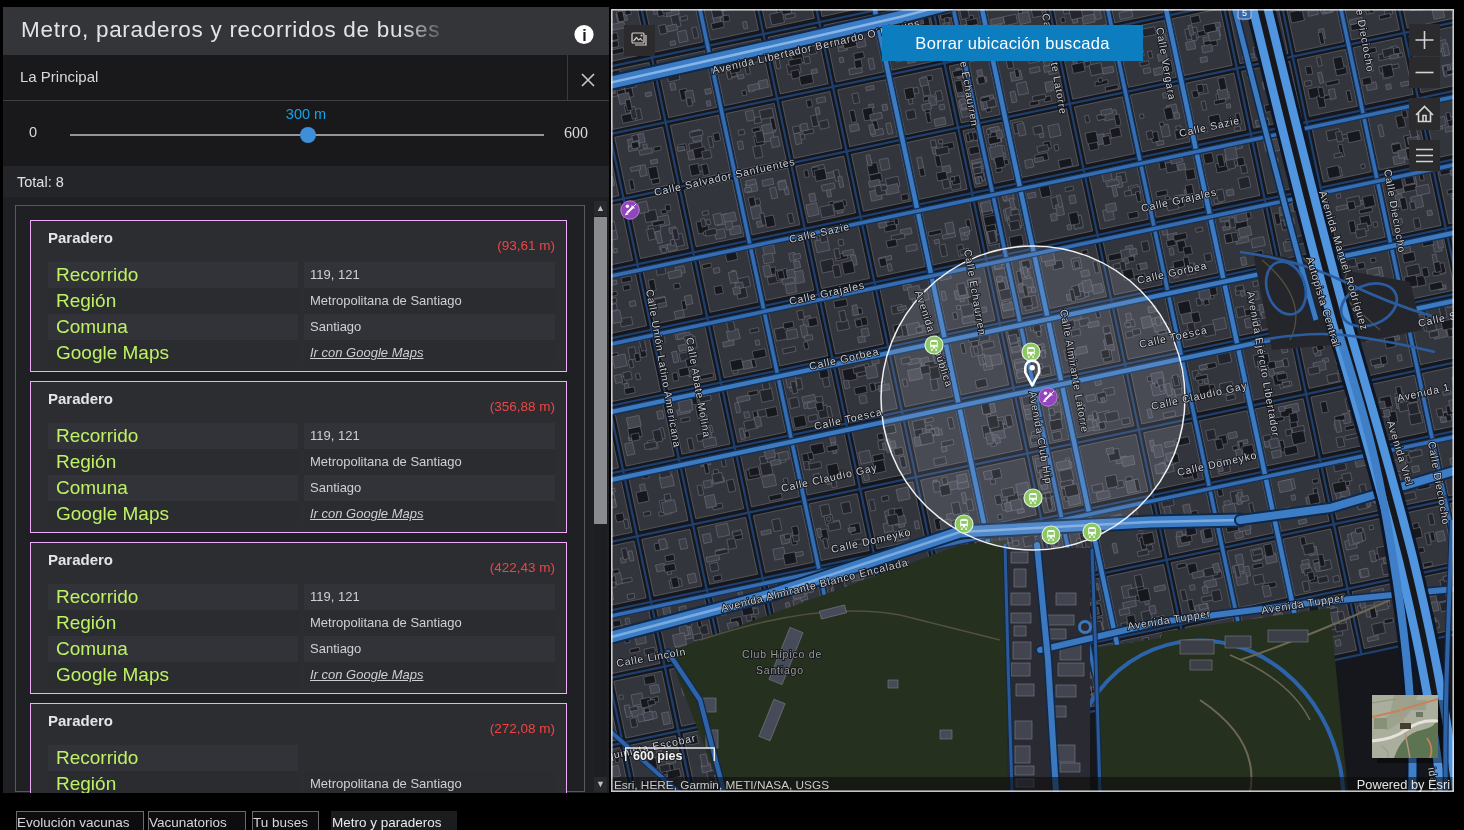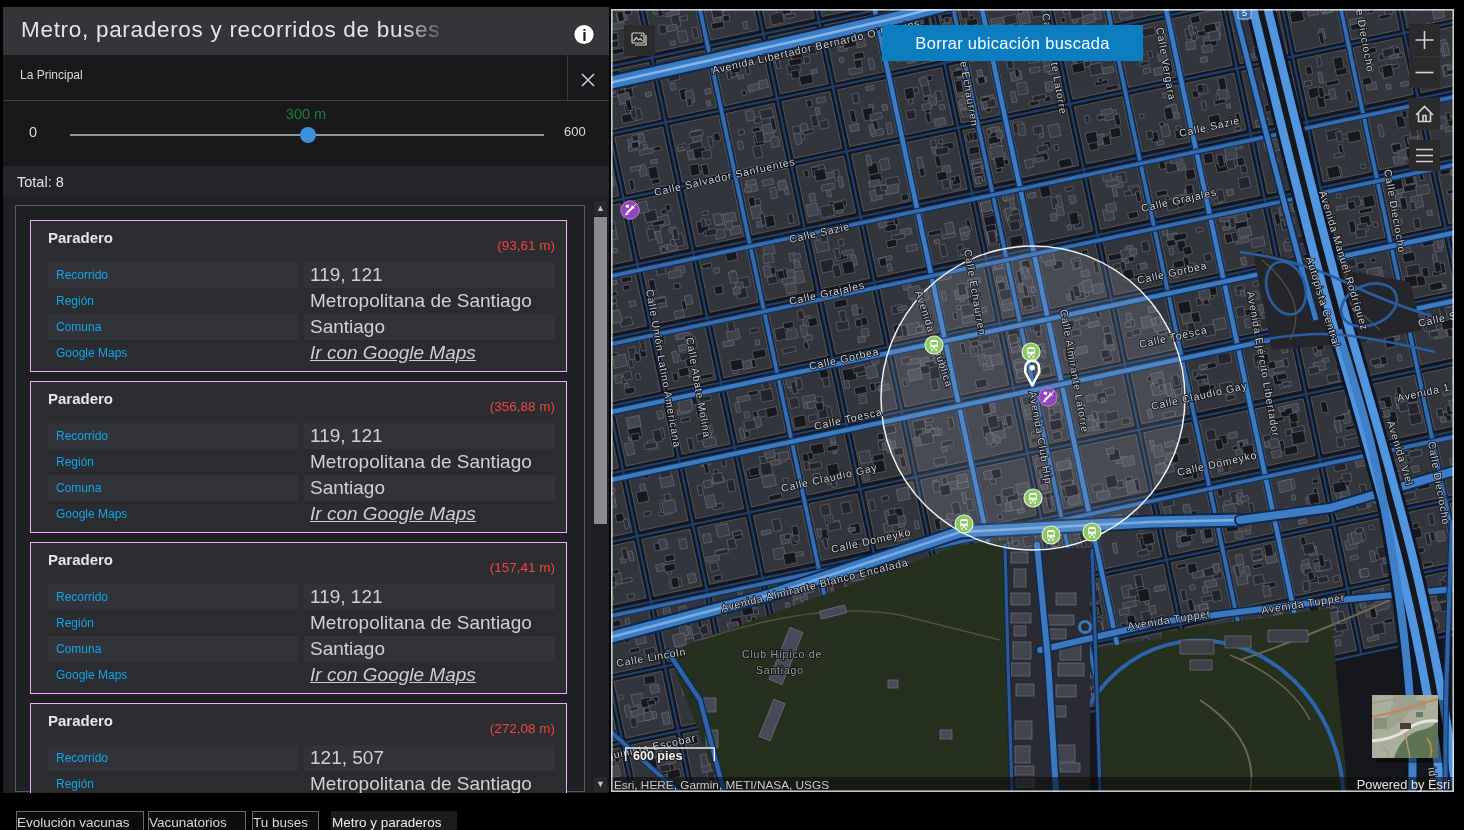--- a/index.html
+++ b/index.html
@@ -2,39 +2,39 @@
 <html><head>
 <meta charset="utf-8">
 <style>
   html,body{margin:0;padding:0;background:#000;width:1464px;height:830px;overflow:hidden;
     font-family:"Liberation Sans", sans-serif;}
   #panel{position:absolute;left:3px;top:7px;width:606px;height:786px;background:#1b1c1e;overflow:hidden;}
   #hdr{position:absolute;left:0;top:0;width:100%;height:48px;background:#343539;}
   #hdr .t{position:absolute;left:18px;top:10px;font-size:22.5px;color:#e2e3e5;letter-spacing:0.7px;white-space:nowrap;}
   #hdr .fade{position:absolute;left:398px;top:0;width:60px;height:48px;background:linear-gradient(90deg,rgba(52,53,57,0),#343539 85%);}
   #srch{position:absolute;left:0;top:48px;width:100%;height:45px;background:#19191b;border-bottom:1px solid #3e3f43;}
-  #srch .q{position:absolute;left:17px;top:13px;font-size:12px;color:#d8d9db;}
+  #srch .q{position:absolute;left:17px;top:13px;font-size:15px;color:#d8d9db;}
   #srch .dv{position:absolute;left:564px;top:0;width:1px;height:45px;background:#3a3b3f;}
   #sldr{position:absolute;left:0;top:94px;width:100%;height:65px;background:#19191b;}
-  #sldr .lab{position:absolute;left:0;top:5px;width:100%;text-align:center;font-size:14.5px;color:#15803d;}
+  #sldr .lab{position:absolute;left:0;top:5px;width:100%;text-align:center;font-size:14.5px;color:#0ea5e9;}
   #sldr .zero{position:absolute;left:26px;top:23px;font-size:14.5px;color:#d8d9db;}
-  #sldr .six{position:absolute;left:561px;top:23px;font-size:13px;color:#d8d9db;}
+  #sldr .six{position:absolute;left:561px;top:23px;font-size:16px;color:#d8d9db;font-family:Liberation Serif, serif;}
   #sldr .track{position:absolute;left:67px;top:33px;width:474px;height:2px;background:#939598;}
   #sldr .knob{position:absolute;left:297px;top:26px;width:16px;height:16px;border-radius:50%;background:#3e8ed9;}
   #tot{position:absolute;left:0;top:159px;width:100%;height:31px;background:#242528;}
   #tot .t{position:absolute;left:14px;top:8px;font-size:14.5px;color:#e0e1e3;}
   #list{position:absolute;left:0;top:190px;width:100%;height:596px;background:#1f2023;}
   #frame{position:absolute;left:12px;top:8px;width:568px;height:585px;border:1px solid #58595d;}
   .card{position:absolute;left:27px;width:535px;height:150px;background:#2c2d31;border:1px solid #f0abfc;}
   .card .ttl{position:absolute;left:17px;top:8px;font-size:15px;font-weight:bold;color:#e4e5e7;}
   .card .dst{position:absolute;right:11px;top:17px;font-size:13.5px;color:#ef4444;}
   .card .tbl{position:absolute;left:17px;top:41px;right:11px;}
   .row{height:26px;display:flex;}
-  .row .l{width:250px;background:#323338;color:#0ea5e9;font-size:12px;line-height:26px;padding-left:8px;box-sizing:border-box;}
-  .row .v{flex:1;margin-left:6px;background:#323338;color:#cfd0d3;font-size:19px;line-height:26px;padding-left:6px;}
+  .row .l{width:250px;background:#323338;color:#bef264;font-size:19px;line-height:26px;padding-left:8px;box-sizing:border-box;}
+  .row .v{flex:1;margin-left:6px;background:#323338;color:#cfd0d3;font-size:13px;line-height:26px;padding-left:6px;}
   .row.alt .l,.row.alt .v{background:#2b2c30;}
   .row .v a{color:#cdced1;text-decoration:underline;font-style:italic;}
   #sbar{position:absolute;left:591px;top:4px;width:13px;height:591px;background:#1d1e21;}
   #sbar .up,#sbar .dn{position:absolute;left:0;width:13px;height:15px;background:#28292c;color:#c0c1c3;font-size:9px;text-align:center;line-height:15px;}
   #sbar .up{top:0;} #sbar .dn{bottom:0;}
   #sbar .th{position:absolute;left:0;top:16px;width:13px;height:307px;background:#8a8b8e;}
   #tabs{position:absolute;left:0;top:793px;width:612px;height:37px;background:#000;}
   .tab{position:absolute;top:18px;height:22px;background:#0d0d0f;border:1px solid #6b6b6f;color:#d6d7d9;font-size:13.5px;text-align:left;line-height:22px;}
   .tab.act{background:#1b1c1e;border:1px solid #1b1c1e;border-bottom:2.5px solid #3a8fd8;height:22.5px;color:#e9eaec;}
 </style>
@@ -107,21 +107,21 @@
             <div class="v">Santiago</div>
           </div>
         <div class="row alt">
             <div class="l">Google Maps</div>
             <div class="v"><a>Ir con Google Maps</a></div>
           </div>
       </div>
     </div>
     <div class="card" style="top:345px">
       <div class="ttl">Paradero</div>
-        <div class="dst">(157,41 m)</div>
+        <div class="dst">(422,43 m)</div>
       <div class="tbl">
         <div class="row">
             <div class="l">Recorrido</div>
             <div class="v">119, 121</div>
           </div>
         <div class="row alt">
             <div class="l">Región</div>
             <div class="v">Metropolitana de Santiago</div>
           </div>
         <div class="row">
@@ -133,21 +133,20 @@
             <div class="v"><a>Ir con Google Maps</a></div>
           </div>
       </div>
     </div>
     <div class="card" style="top:506px">
       <div class="ttl">Paradero</div>
         <div class="dst">(272,08 m)</div>
       <div class="tbl">
         <div class="row">
             <div class="l">Recorrido</div>
-            <div class="v">121, 507</div>
           </div>
         <div class="row alt">
             <div class="l">Región</div>
             <div class="v">Metropolitana de Santiago</div>
           </div>
 
       </div>
     </div>
     <div id="sbar">
         <div class="up">▲</div>

